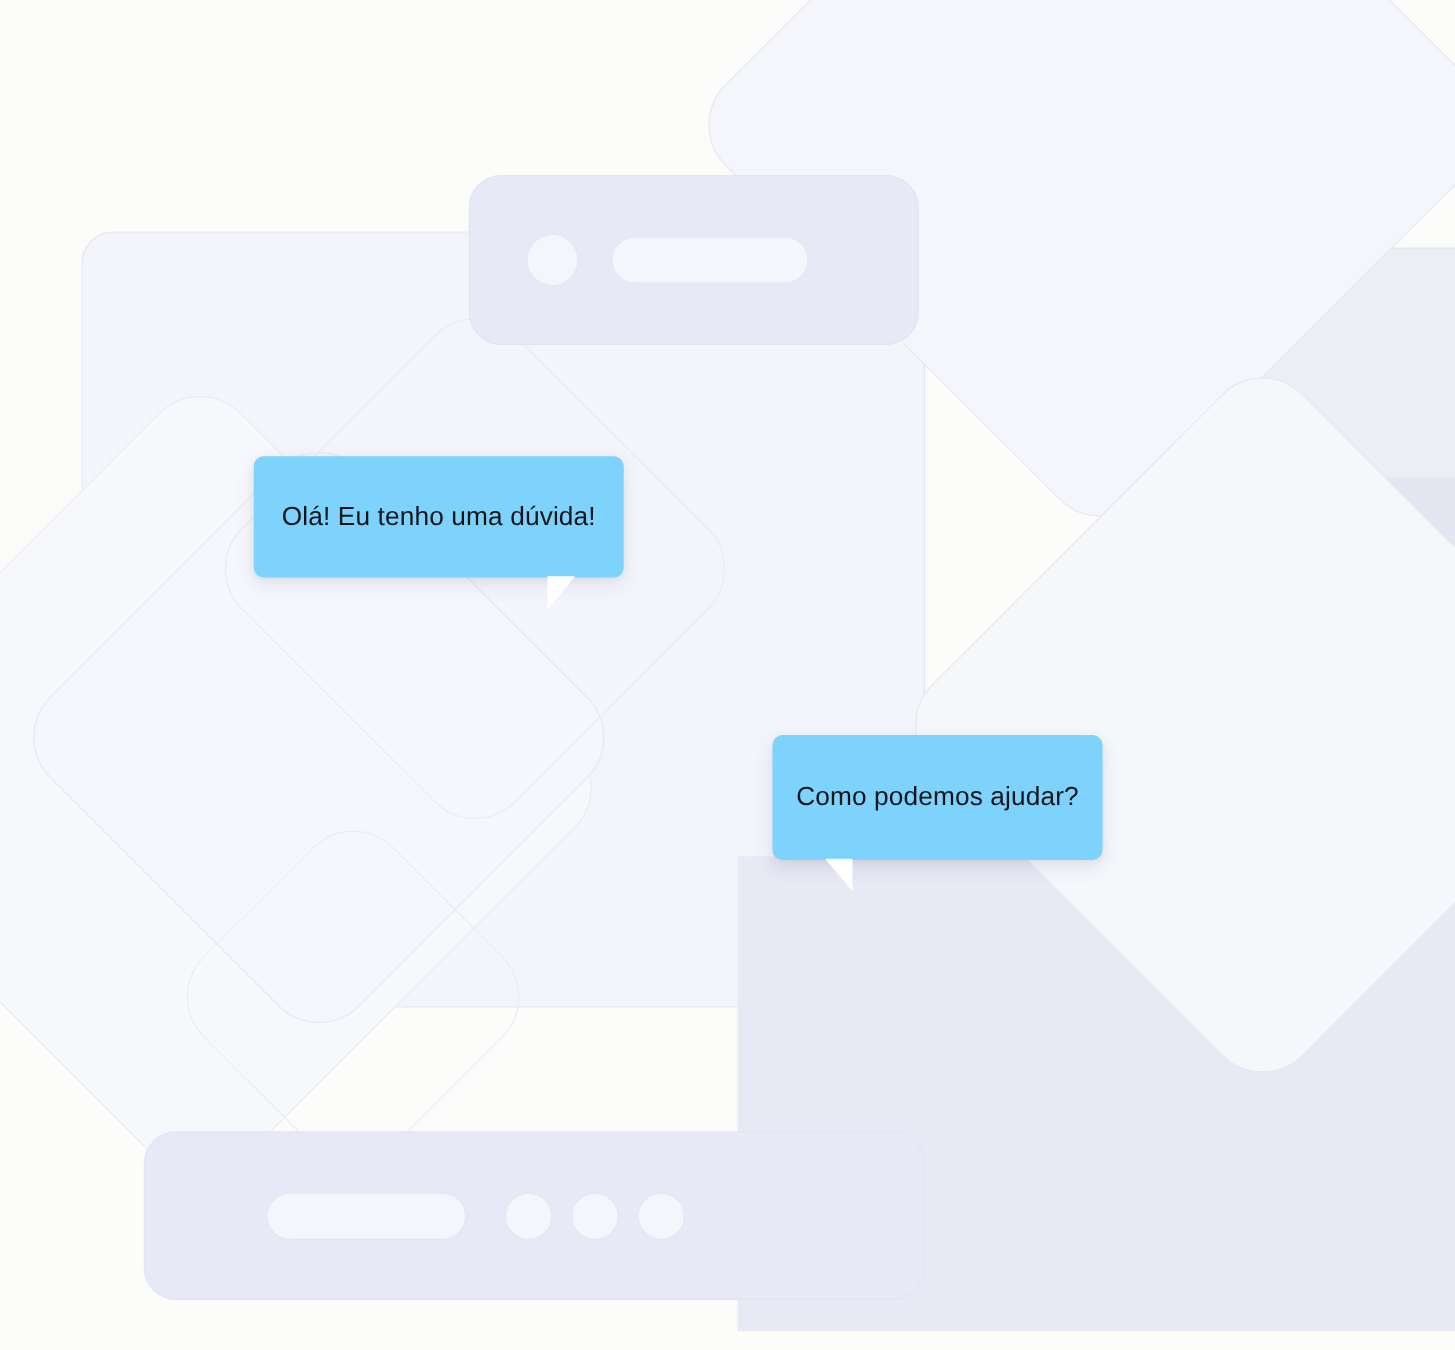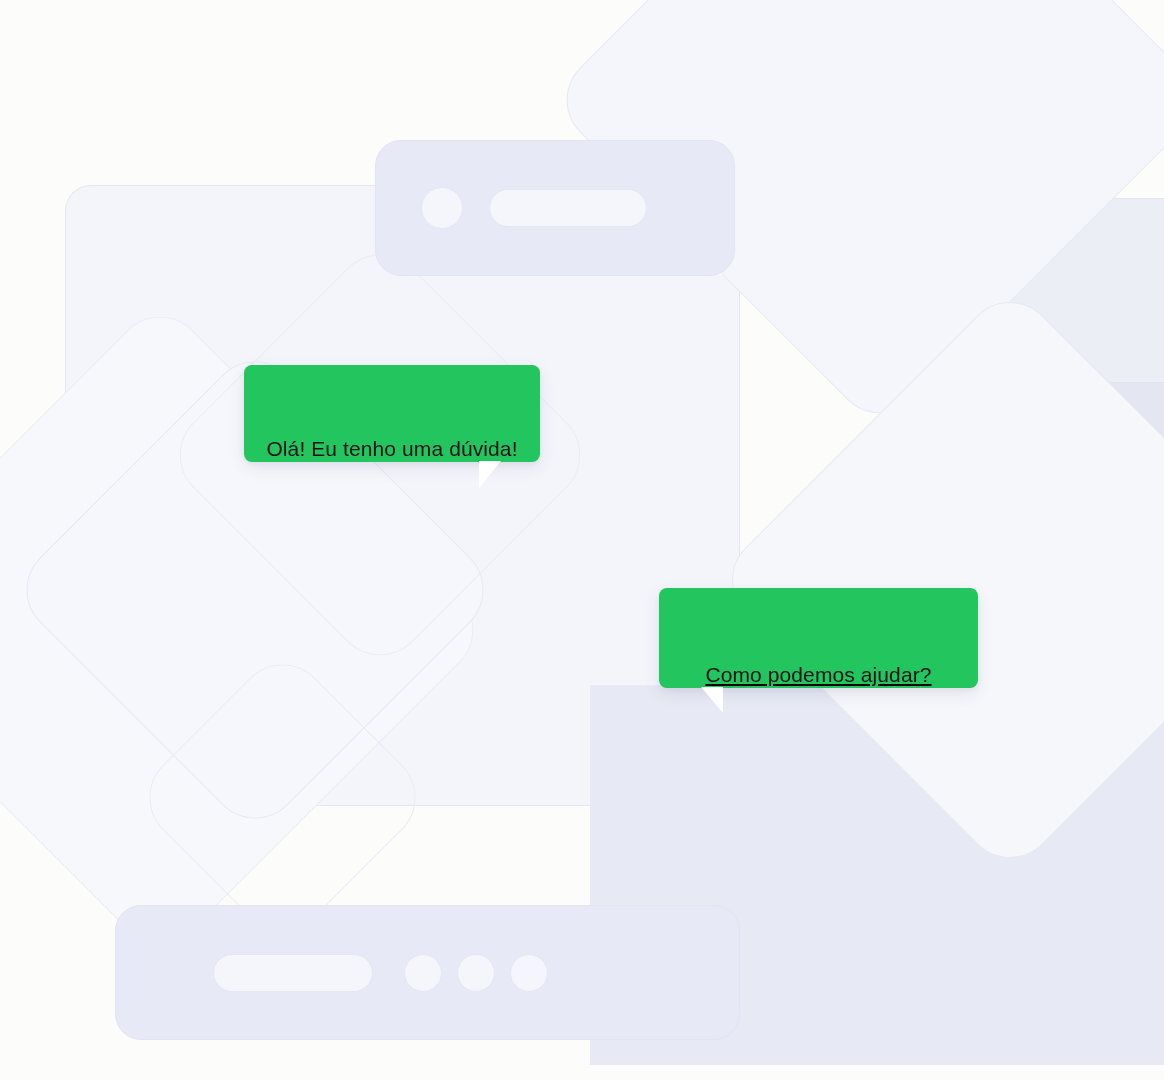--- a/index.html
+++ b/index.html
@@ -183,29 +183,28 @@
     border-radius: 999px;
     box-sizing: border-box;
     flex: none;
   }
   .bar-top .chip-pill { width: 158px; height: 38px; margin-left: 13px; }
   .bar-bottom .chip-pill { width: 160px; height: 38px; margin-right: 16px; }
 
   
   .bubble {
     position: absolute;
-    background: #22c55e;
+    background: #7dd3fc;
     border-radius: 8px;
     box-shadow: 0 6px 16px rgba(63, 70, 110, 0.10),
                 0 2px 5px rgba(63, 70, 110, 0.06);
     display: flex;
-    align-items: flex-end;
+    align-items: center;
     justify-content: center;
     box-sizing: border-box;
-    margin-left: 41px;
   }
 
   .bubble-text {
     font-size: 21px;
     color: #12141A;
     letter-spacing: 0.1px;
     white-space: nowrap;
     line-height: 1.3;
   }
 
@@ -223,23 +222,22 @@
     width: 0;
     height: 0;
     border-left: 0 solid transparent;
     border-right: 22px solid transparent;
     border-top: 27px solid #FFFFFF;
   }
 
   .bubble-2 {
     left: 618px;
     top: 588px;
-    width: 319px;
+    width: 264px;
     height: 100px;
-    text-decoration: underline;
   }
   
   .tail-2 {
     position: absolute;
     left: 42px;
     top: 99px;
     width: 0;
     height: 0;
     border-right: 0 solid transparent;
     border-left: 22px solid transparent;

